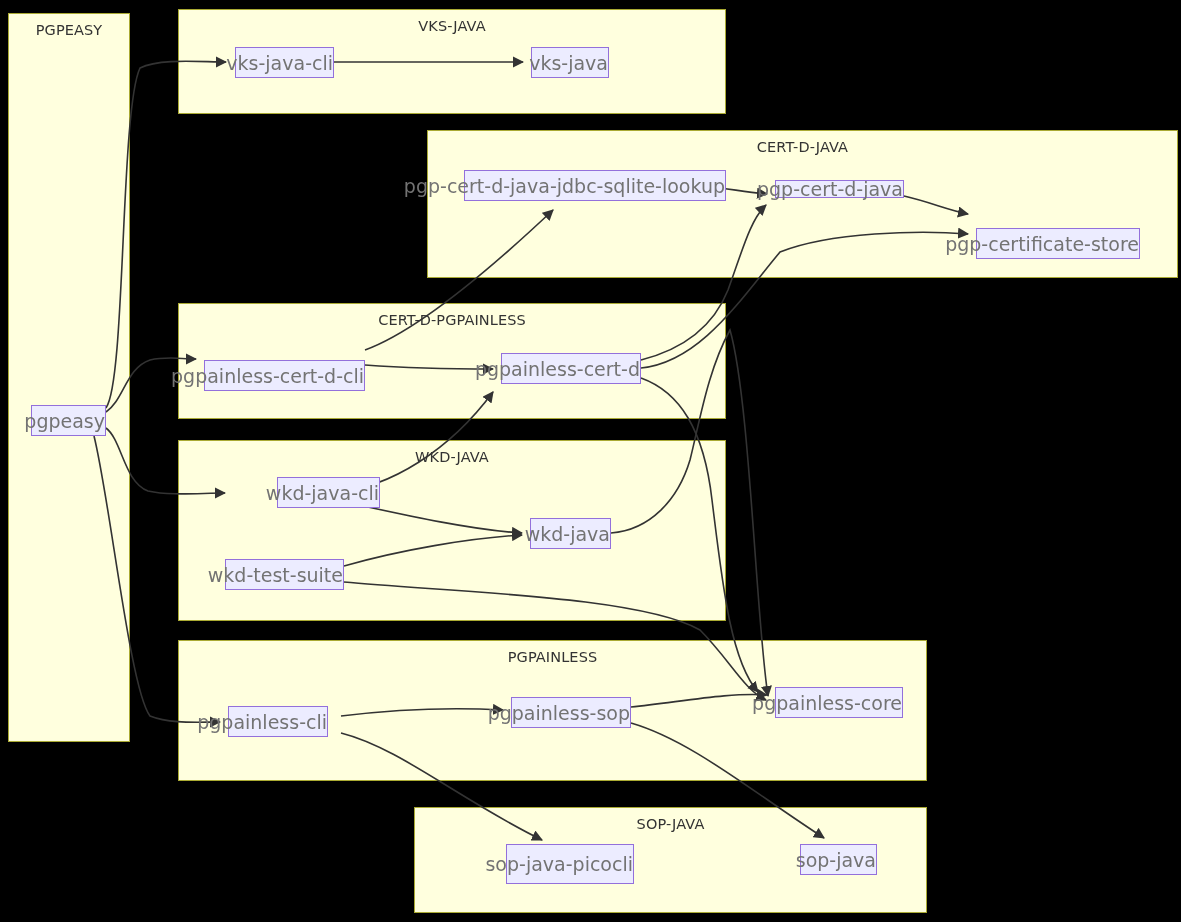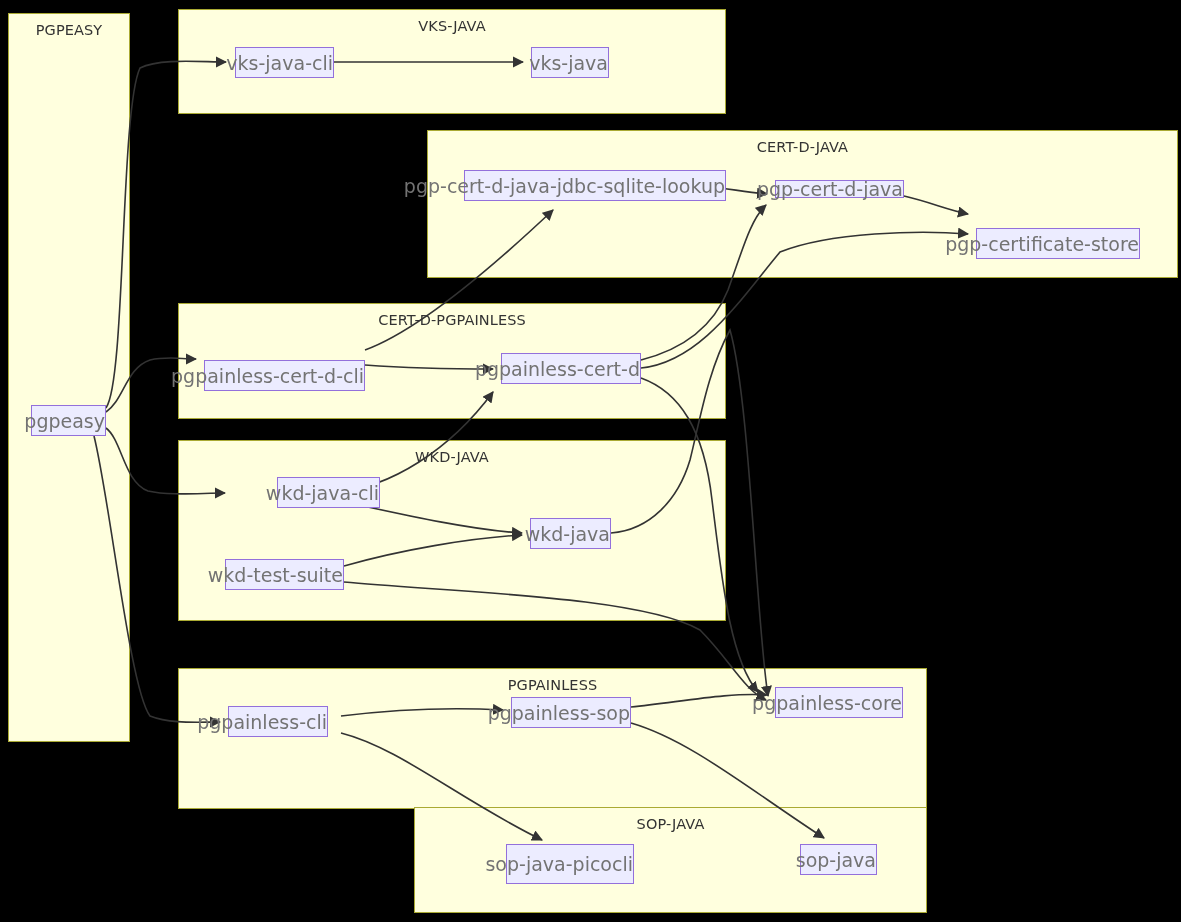--- a/index.html
+++ b/index.html
@@ -101,21 +101,21 @@
       </div>
       <div class="cluster" style="left: 427px; top: 130px; width: 751px; height: 148px;">
         <div class="cluster-label">CERT-D-JAVA</div>
       </div>
       <div class="cluster" style="left: 178px; top: 303px; width: 548px; height: 116px; padding-left: 36px;">
         <div class="cluster-label">CERT-D-PGPAINLESS</div>
       </div>
       <div class="cluster" style="left: 178px; top: 440px; width: 548px; height: 181px;">
         <div class="cluster-label">WKD-JAVA</div>
       </div>
-      <div class="cluster" style="left: 178px; top: 668px; width: 749px; height: 141px;">
+      <div class="cluster" style="left: 178px; top: 640px; width: 749px; height: 141px;">
         <div class="cluster-label">PGPAINLESS</div>
       </div>
       <div class="cluster" style="left: 414px; top: 807px; width: 513px; height: 106px;">
         <div class="cluster-label">SOP-JAVA</div>
       </div>
     </div>
   <div id="node-group">
       <div class="node" style="left: 31px; top: 405px; width: 75px; height: 31px;">
         <span>pgpeasy</span>
       </div>

